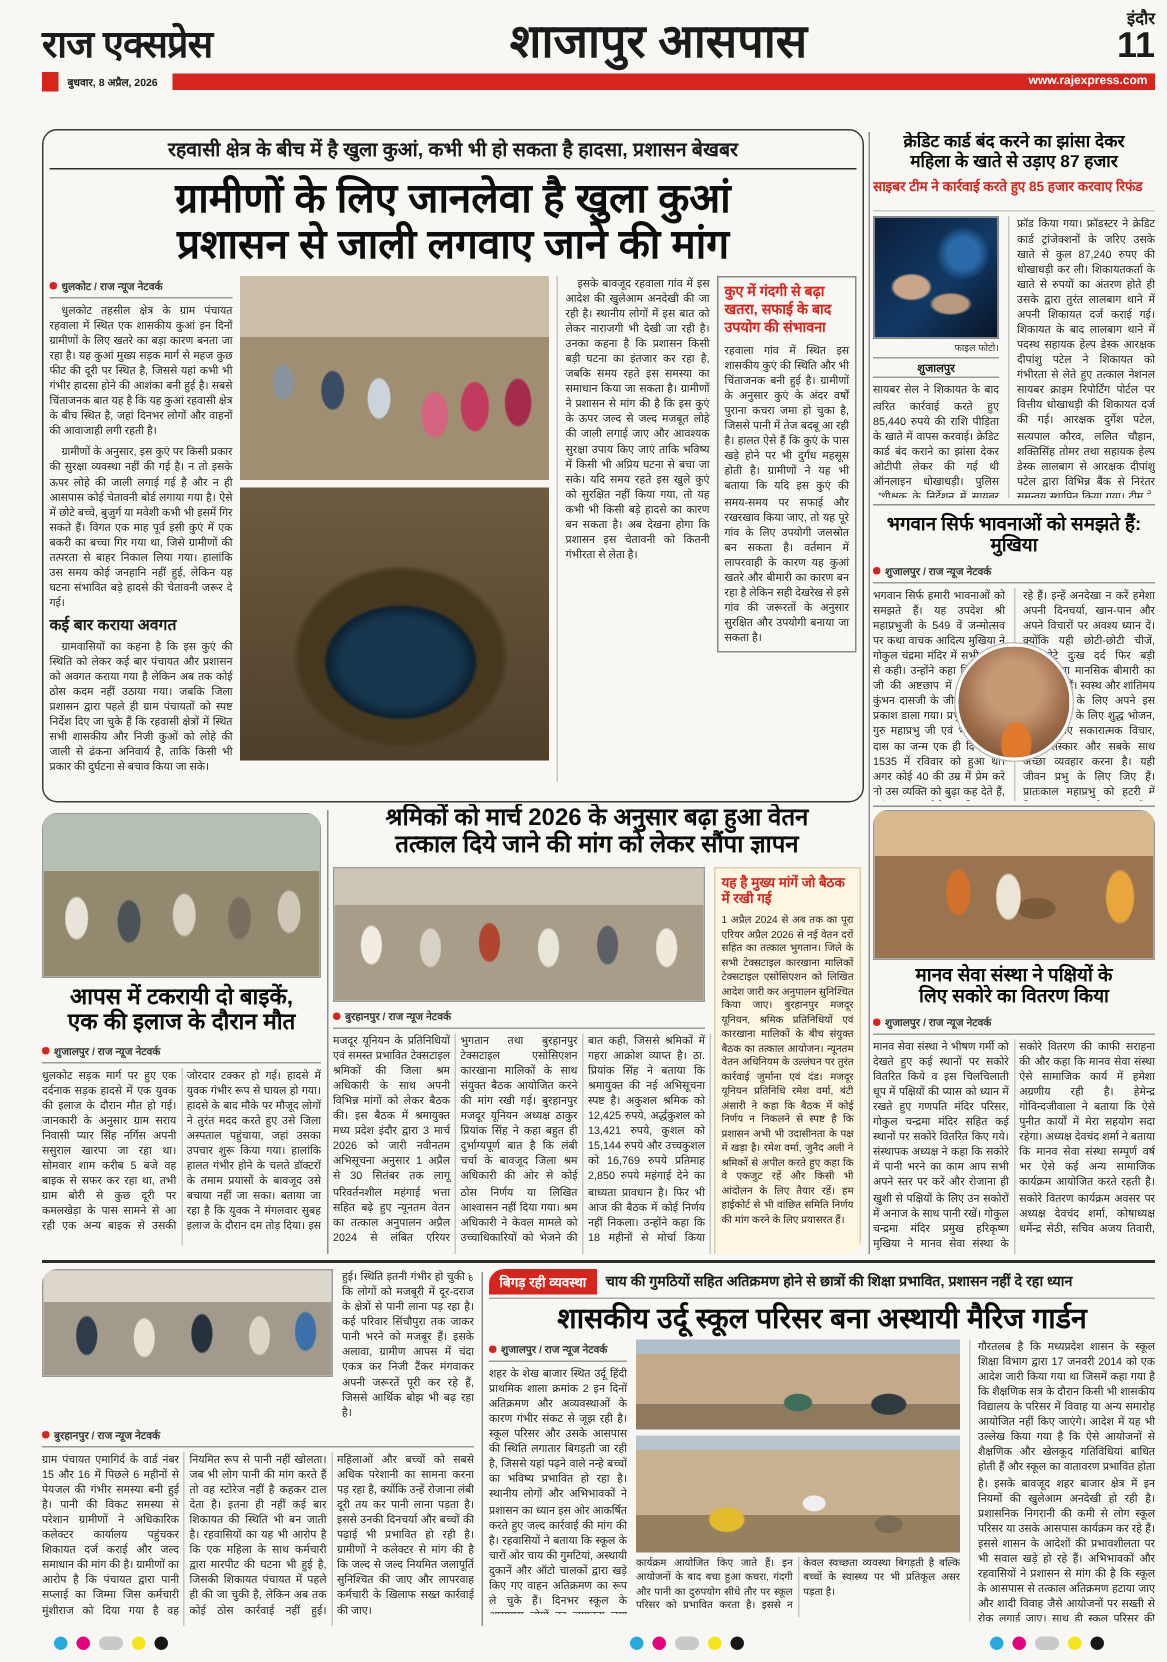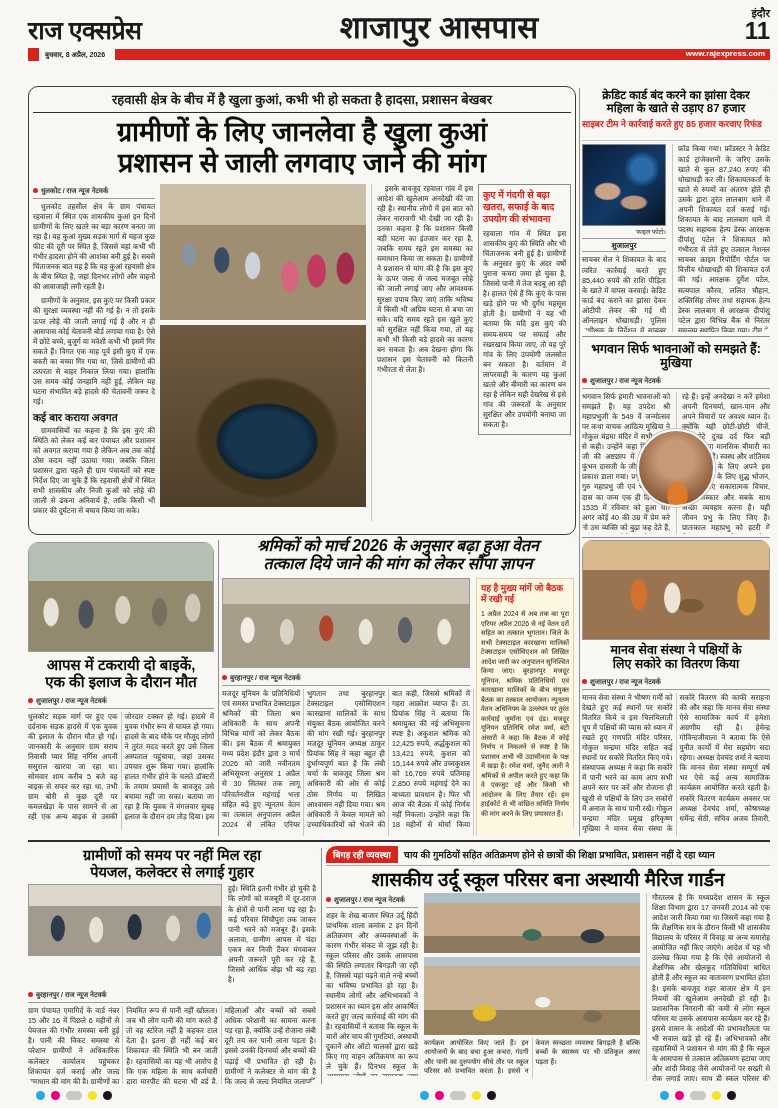--- a/index.html
+++ b/index.html
@@ -135,21 +135,21 @@
   .dl{text-align:center;font-size:7.5px;font-weight:700;border-top:1px solid #9a9a9a;border-bottom:1px solid #9a9a9a;padding:1px 0;margin:2px 0 3px;}
 
   .hl-guru{font-size:12.5px;margin:2px 0 3px;}
   .guru-body{position:relative;display:flex;gap:6px;}
   .guru-body .gc{flex:1;}
   .guru-circle{position:absolute;left:50%;top:40%;transform:translate(-50%,-50%);}
 
   .hl-bikes{font-size:15px;margin:4px 0 3px;}
   .ph-bk{height:110px;border:1px solid #999;box-sizing:border-box;}
 
-  .hl-wages{font-size:16px;margin:1px 0 4px;font-style:italic;}
+  .hl-wages{font-size:16px;margin:1px 0 4px;}
   .wag-grid{display:flex;gap:6px;}
   .wagL{flex:1;}
   .wagR{width:98px;flex:0 0 auto;}
   .ph-wg{height:90px;border:1px solid #999;box-sizing:border-box;margin-bottom:3px;}
   .demandbox{background:#fdf7e2;border:1px solid #d9d0a9;padding:4px;box-sizing:border-box;height:294px;}
   .demandbox h4{margin:0 0 3px;font-size:9px;line-height:1.3;}
   .demandbox .bt{font-size:6.8px;}
 
   .hl-birds{font-size:12.5px;margin:3px 0 3px;}
   .ph-bd{height:100px;border:1px solid #999;box-sizing:border-box;}
@@ -314,24 +314,20 @@
     <div>लिए सकोरे का वितरण किया</div>
   </div>
   <div class="byl">
     <span class="dot"></span>
     <span>शुजालपुर / राज न्यूज नेटवर्क</span>
   </div>
   <div class="bt c2" style="height:150px;">मानव सेवा संस्था ने भीषण गर्मी को देखते हुए कई स्थानों पर सकोरे वितरित किये व इस चिलचिलाती धूप में पक्षियों की प्यास को ध्यान में रखते हुए गणपति मंदिर परिसर, गोकुल चन्द्रमा मंदिर सहित कई स्थानों पर सकोरे वितरित किए गये। संस्थापक अध्यक्ष ने कहा कि सकोरे में पानी भरने का काम आप सभी अपने स्तर पर करें और रोजाना ही खुशी से पक्षियों के लिए उन सकोरों में अनाज के साथ पानी रखें। गोकुल चन्द्रमा मंदिर प्रमुख हरिकृष्ण मुखिया ने मानव सेवा संस्था के सकोरे वितरण की काफी सराहना की और कहा कि मानव सेवा संस्था ऐसे सामाजिक कार्य में हमेशा अग्रणीय रही है। हेमेन्द्र गोविन्दजीवाला ने बताया कि ऐसे पुनीत कार्यों में मेरा सहयोग सदा रहेगा। अध्यक्ष देवचंद शर्मा ने बताया कि मानव सेवा संस्था सम्पूर्ण वर्ष भर ऐसे कई अन्य सामाजिक कार्यक्रम आयोजित करते रहती है। सकोरे वितरण कार्यक्रम अवसर पर अध्यक्ष देवचंद शर्मा, कोषाध्यक्ष धर्मेन्द्र सेठी, सचिव अजय तिवारी, मनीराम शर्मा के साथ साथ अन्य सदस्य उपस्थित थे।</div>
 </div>
 
 <div class="art" id="a-water">
-  <div class="hl hl-water">
-    <div>ग्रामीणों को समय पर नहीं मिल रहा</div>
-    <div>पेयजल, कलेक्टर से लगाई गुहार</div>
-  </div>
   <div class="wat-top">
     <div class="ph ph-indoor ph-wt"></div>
     <div class="wat-side bt">हुई। स्थिति इतनी गंभीर हो चुकी है कि लोगों को मजबूरी में दूर-दराज के क्षेत्रों से पानी लाना पड़ रहा है। कई परिवार सिंचौपुरा तक जाकर पानी भरने को मजबूर हैं। इसके अलावा, ग्रामीण आपस में चंदा एकत्र कर निजी टैंकर मंगवाकर अपनी जरूरतें पूरी कर रहे हैं, जिससे आर्थिक बोझ भी बढ़ रहा है।</div>
   </div>
   <div class="byl" style="margin-top:3px;">
     <span class="dot"></span>
     <span>बुरहानपुर / राज न्यूज नेटवर्क</span>
   </div>
   <div class="bt c3" style="height:116px;">ग्राम पंचायत एमागिर्द के वार्ड नंबर 15 और 16 में पिछले 6 महीनों से पेयजल की गंभीर समस्या बनी हुई है। पानी की विकट समस्या से परेशान ग्रामीणों ने अधिकारिक कलेक्टर कार्यालय पहुंचकर शिकायत दर्ज कराई और जल्द समाधान की मांग की है। ग्रामीणों का आरोप है कि पंचायत द्वारा पानी सप्लाई का जिम्मा जिस कर्मचारी मुंशीराज को दिया गया है वह नियमित रूप से पानी नहीं खोलता। जब भी लोग पानी की मांग करते हैं तो वह स्टोरेज नहीं है कहकर टाल देता है। इतना ही नहीं कई बार शिकायत की स्थिति भी बन जाती है। रहवासियों का यह भी आरोप है कि एक महिला के साथ कर्मचारी द्वारा मारपीट की घटना भी हुई है, जिसकी शिकायत पंचायत में पहले ही की जा चुकी है, लेकिन अब तक कोई ठोस कार्रवाई नहीं हुई। महिलाओं और बच्चों को सबसे अधिक परेशानी का सामना करना पड़ रहा है, क्योंकि उन्हें रोजाना लंबी दूरी तय कर पानी लाना पड़ता है। इससे उनकी दिनचर्या और बच्चों की पढ़ाई भी प्रभावित हो रही है। ग्रामीणों ने कलेक्टर से मांग की है कि जल्द से जल्द नियमित जलापूर्ति सुनिश्चित की जाए और लापरवाह कर्मचारी के खिलाफ सख्त कार्रवाई की जाए।</div>
 </div>

